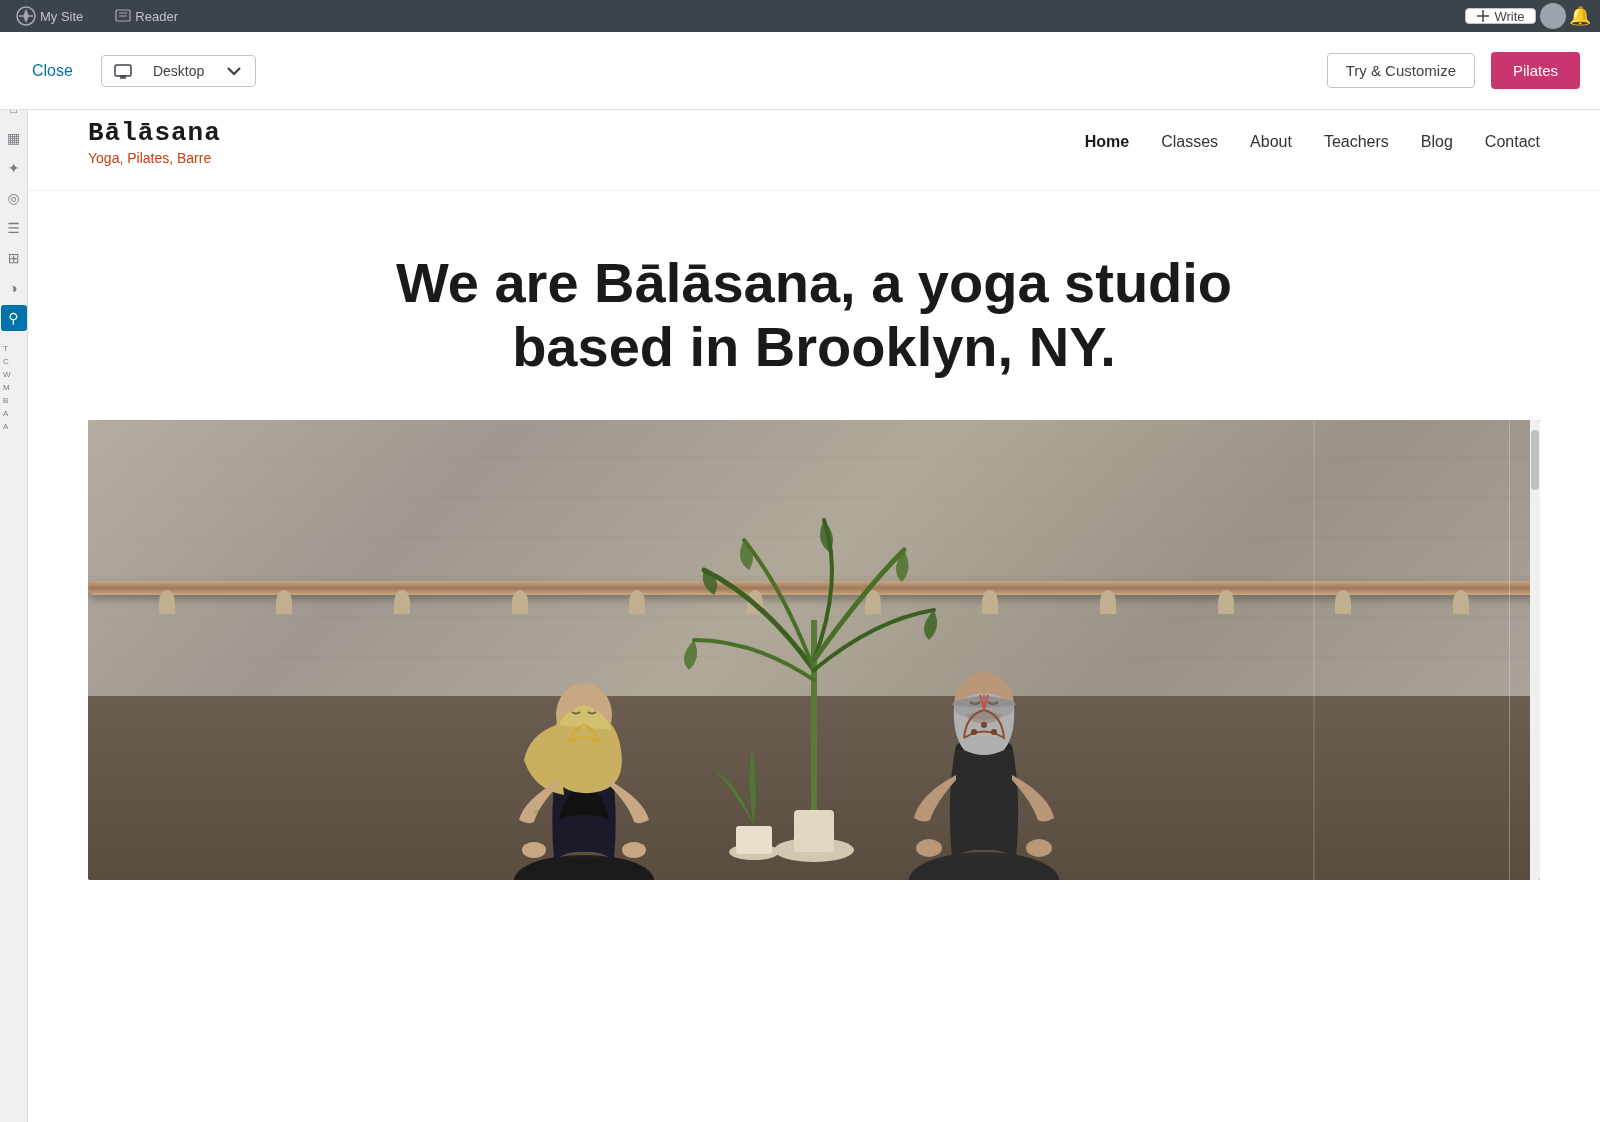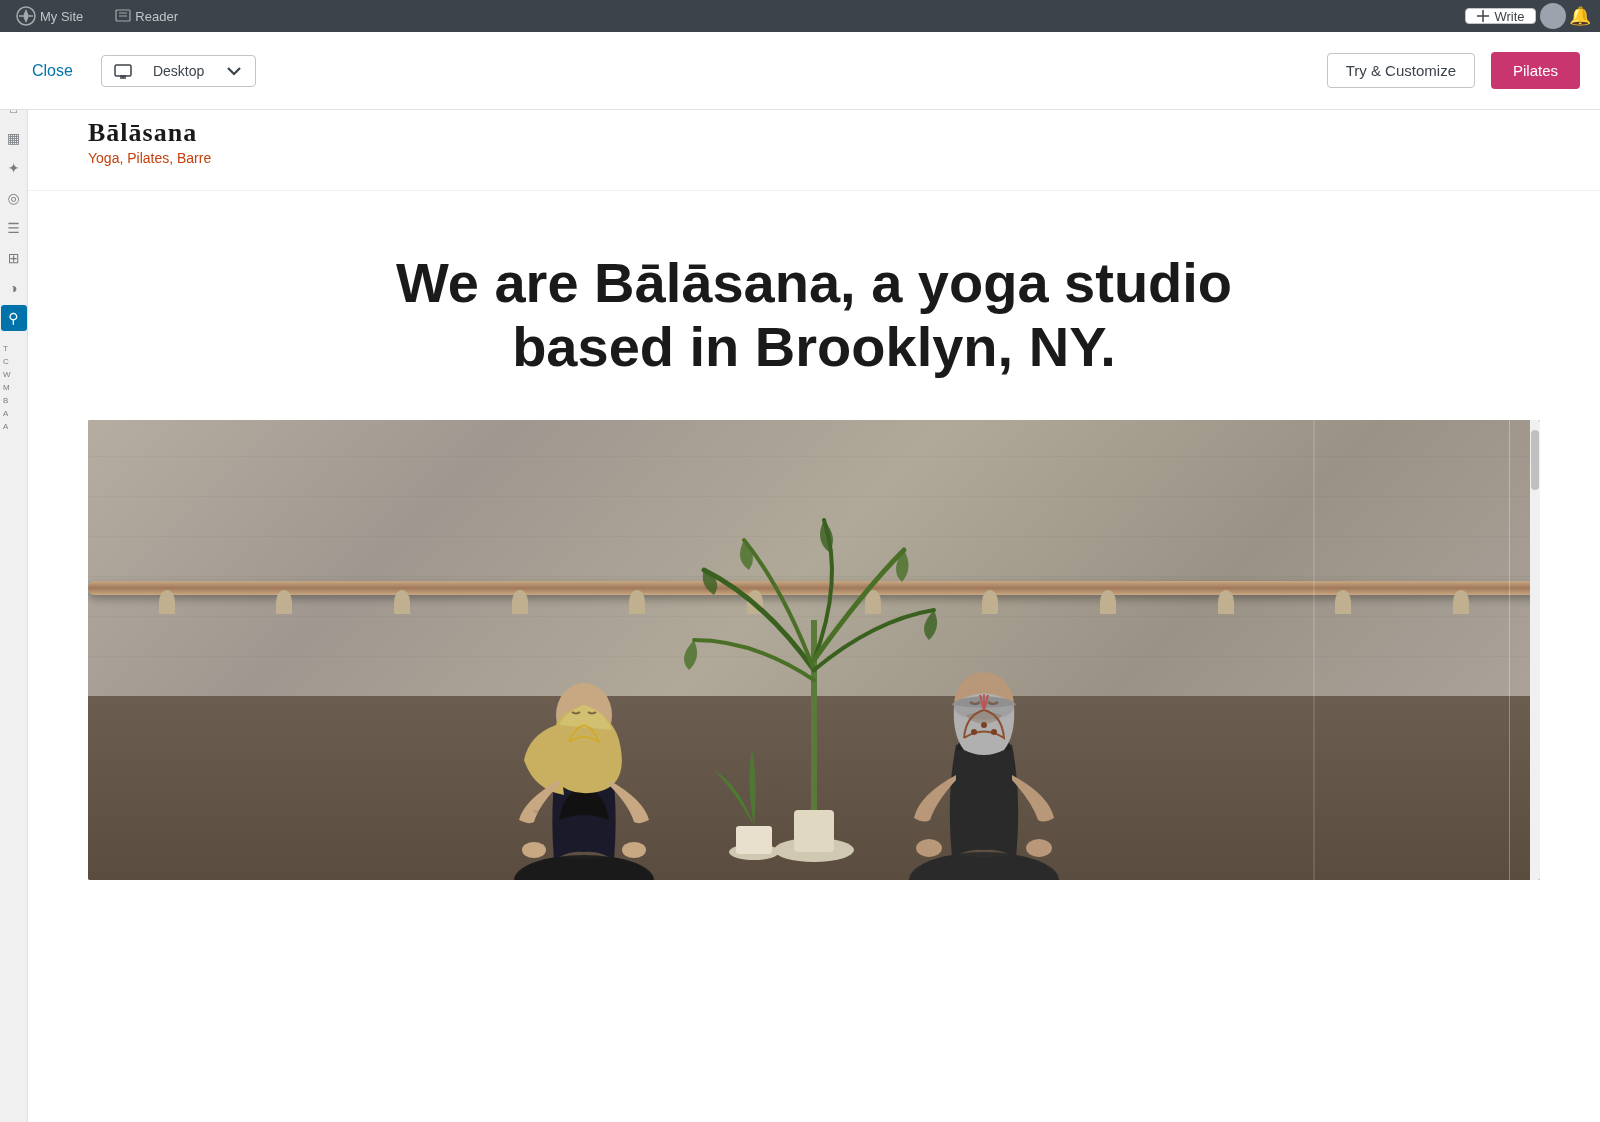--- a/index.html
+++ b/index.html
@@ -184,21 +184,21 @@
       display: flex;
       align-items: center;
       justify-content: space-between;
       border-bottom: 1px solid #f0f0f0;
     }
     .site-brand .site-title {
       font-size: 26px;
       font-weight: 700;
       color: #1a1a1a;
       letter-spacing: 1px;
-      font-family: Liberation Serif, serif;
+      font-family: Liberation Mono, monospace;
     }
     .site-brand .site-tagline {
       font-size: 14px;
       color: #c2410c;
       margin-top: 2px;
     }
     .site-nav {
       display: flex;
       gap: 32px;
       align-items: center;
@@ -415,20 +415,28 @@
   </div>
 </div>
 
 <div class="main-content">
 
   <div class="site-header">
     <div class="site-brand">
       <div class="site-title">Bālāsana</div>
       <div class="site-tagline">Yoga, Pilates, Barre</div>
     </div>
+    <nav class="site-nav">
+      <a class="nav-item active">Home</a>
+      <a class="nav-item">Classes</a>
+      <a class="nav-item">About</a>
+      <a class="nav-item">Teachers</a>
+      <a class="nav-item">Blog</a>
+      <a class="nav-item">Contact</a>
+    </nav>
   </div>
 
   <div class="hero-section">
     <h1 class="hero-title">We are Bālāsana, a yoga studio based in Brooklyn, NY.</h1>
   </div>
 
   <div class="hero-image-container">
     <div class="hero-image-placeholder">
 
       <div class="wall-texture"></div>

